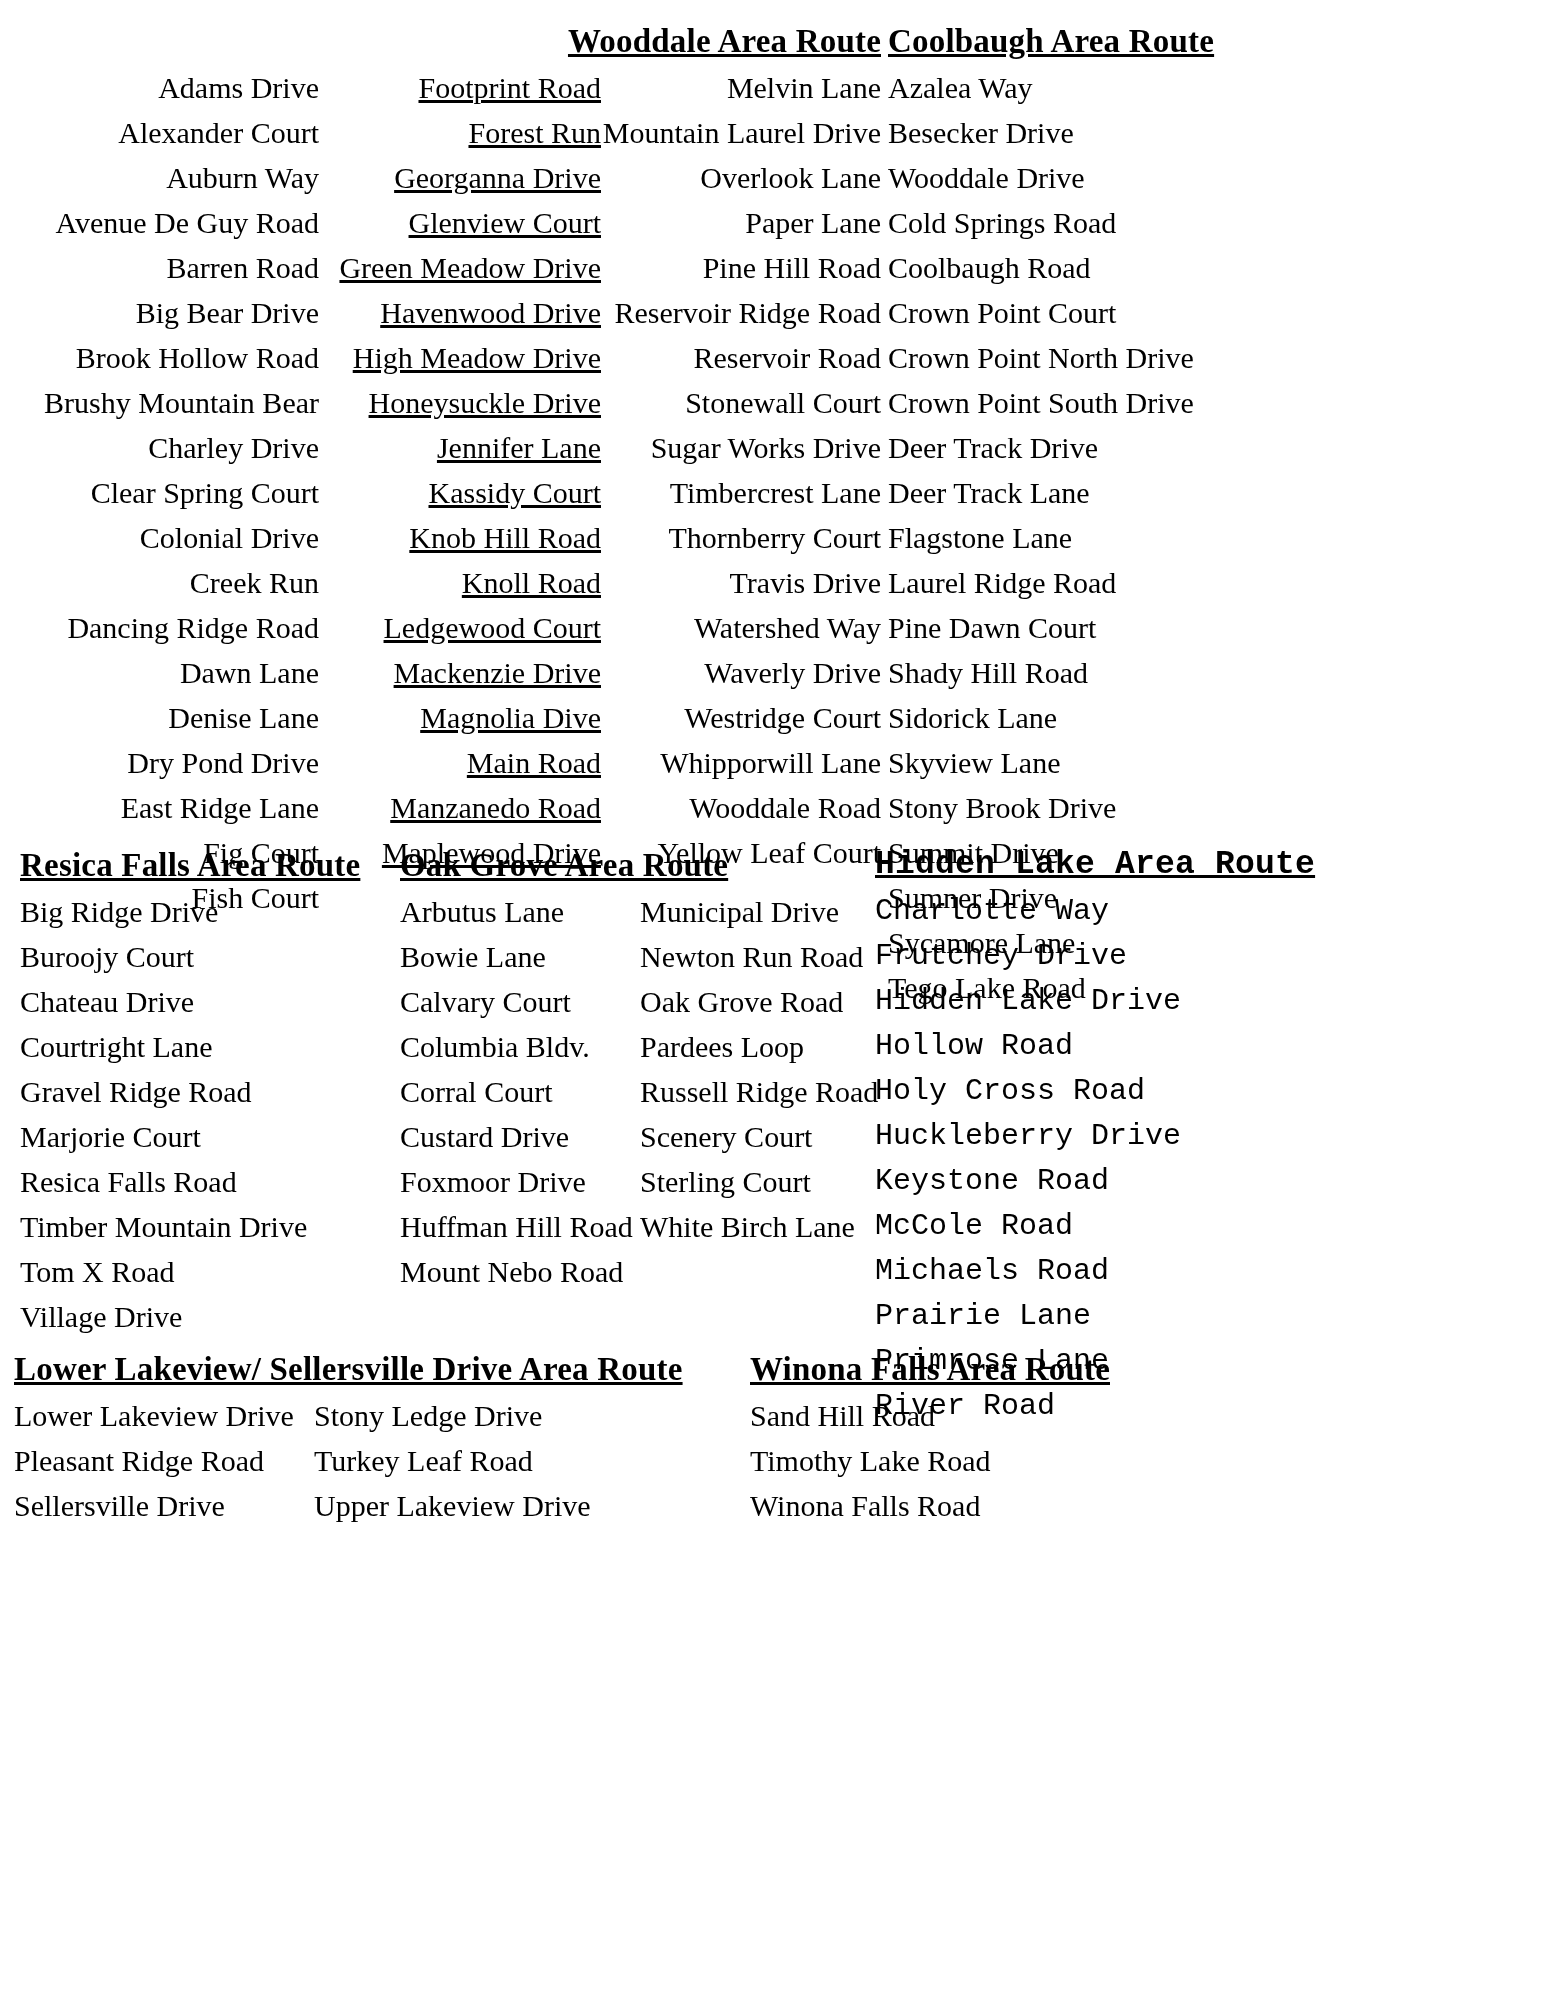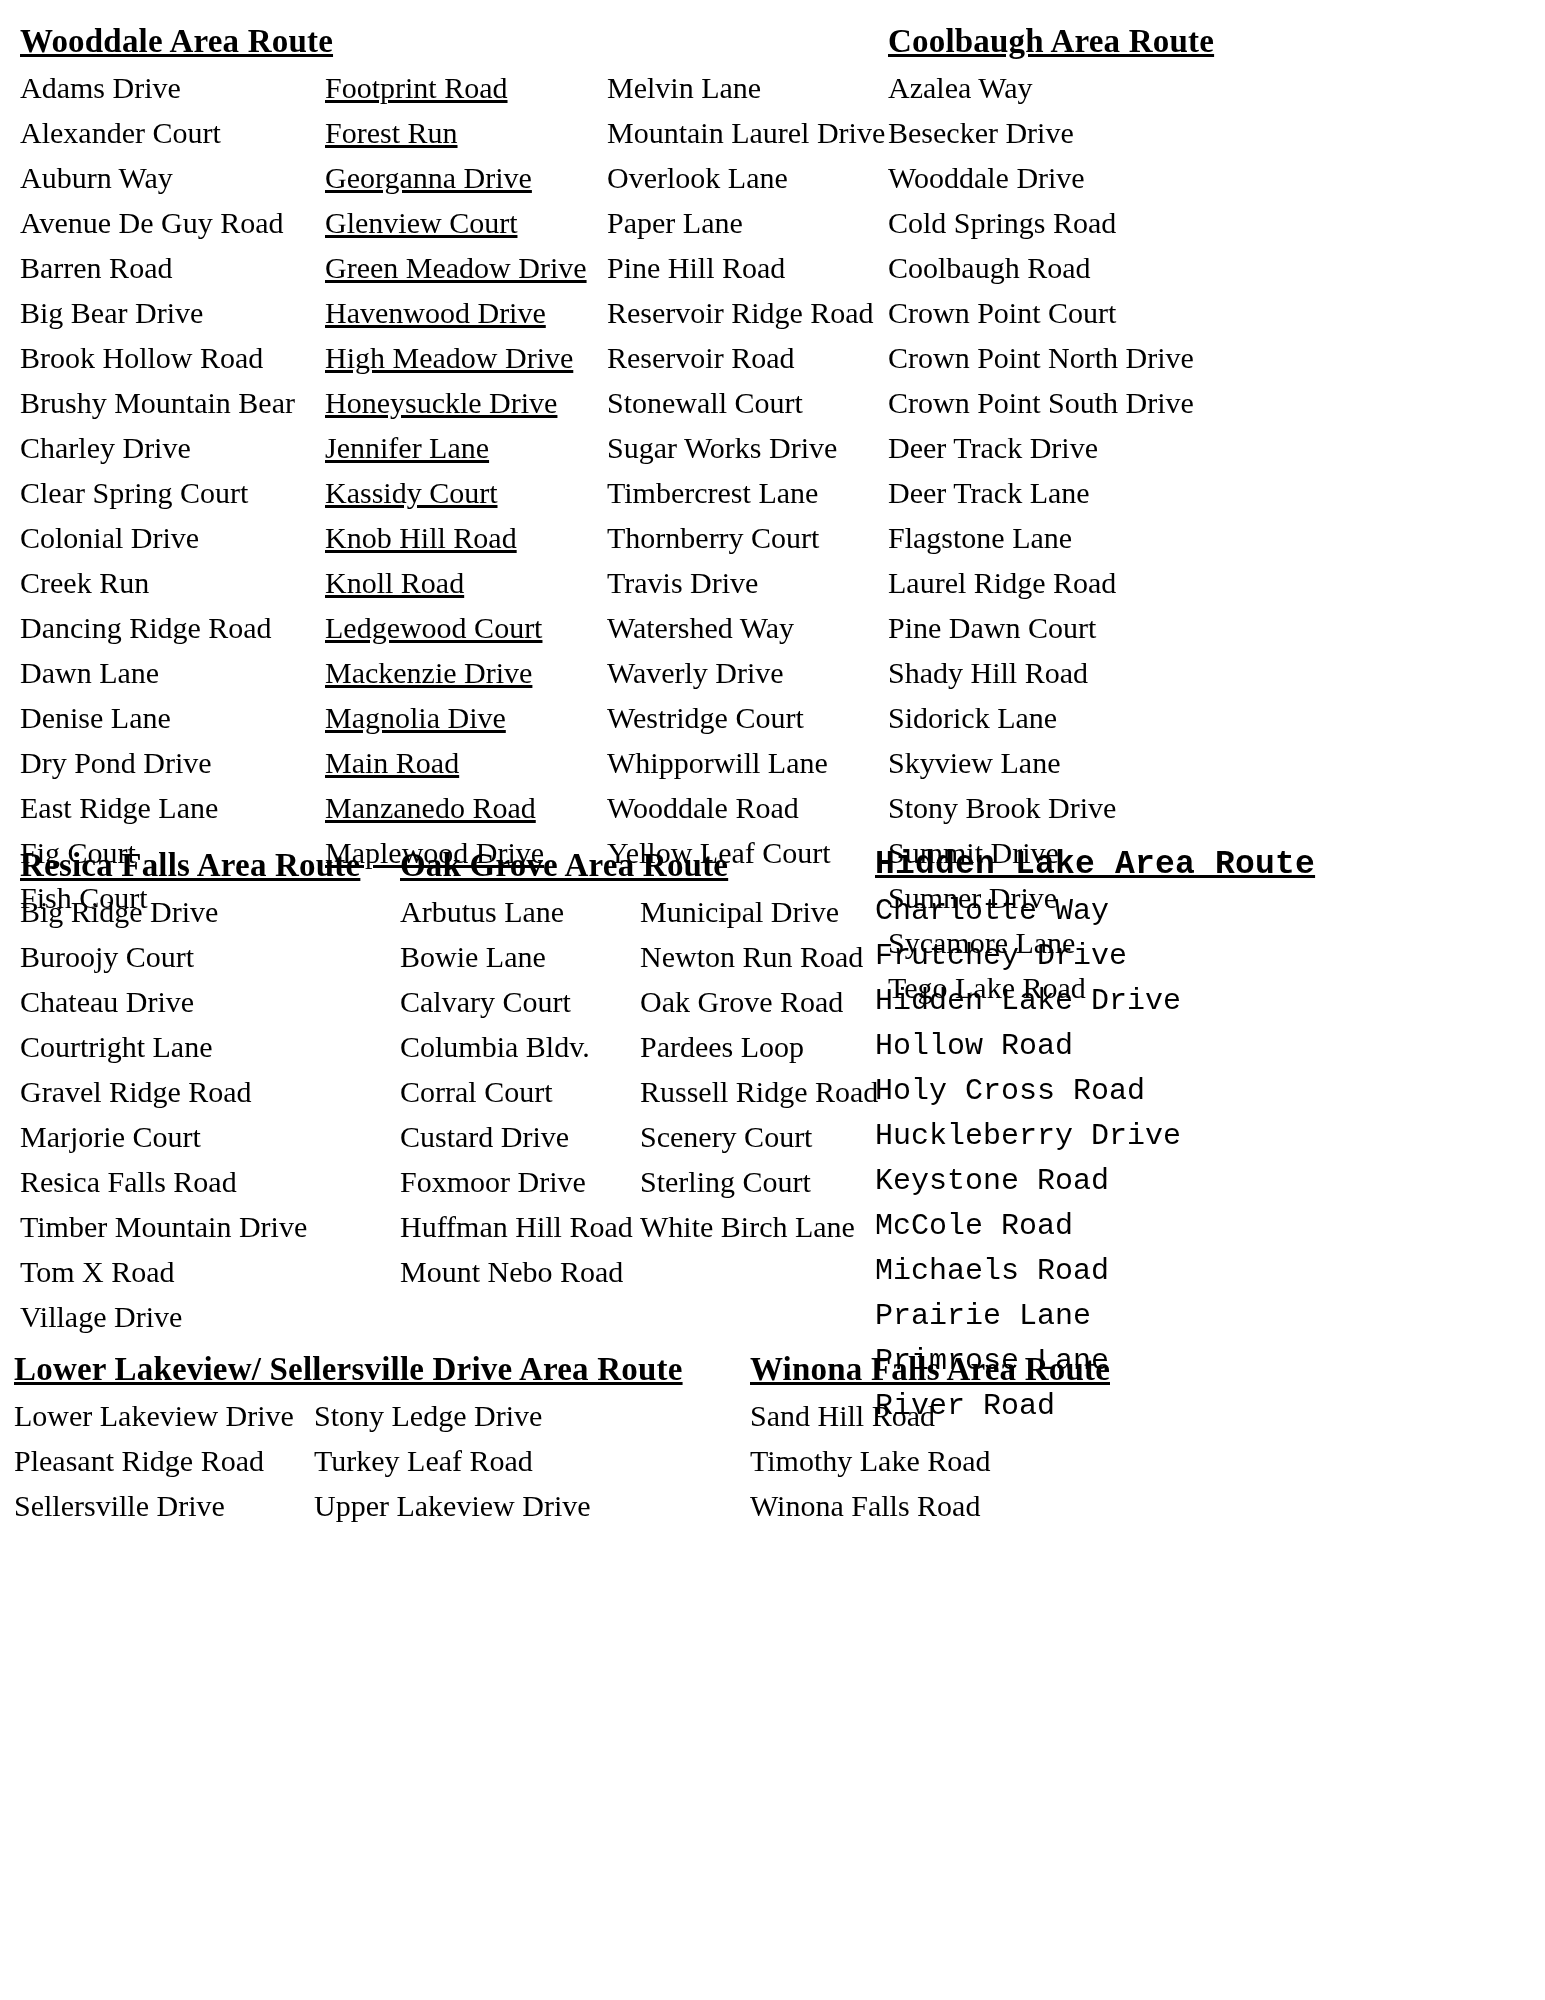--- a/index.html
+++ b/index.html
@@ -43,21 +43,21 @@
     display: flex;
     flex-direction: column;
   }
   .entry {
     font-size: 30px;
     line-height: 45px;
     white-space: nowrap;
   }
 
   
-  #wooddale       { left: 20px;  top: 24px;  }
+  #wooddale       { left: 14px;  top: 24px; text-align: right;  }
   #wooddale .col:nth-child(1) { width: 305px; }
   #wooddale .col:nth-child(2) { width: 282px; text-decoration: underline; }
   #wooddale .col:nth-child(3) { width: 280px; }
 
   #coolbaugh      { left: 888px; top: 24px;  }
 
   #resica         { left: 20px;  top: 848px; }
   #resica .col:nth-child(1) { width: 380px; }
 
   #oakgrove       { left: 400px; top: 848px; }

